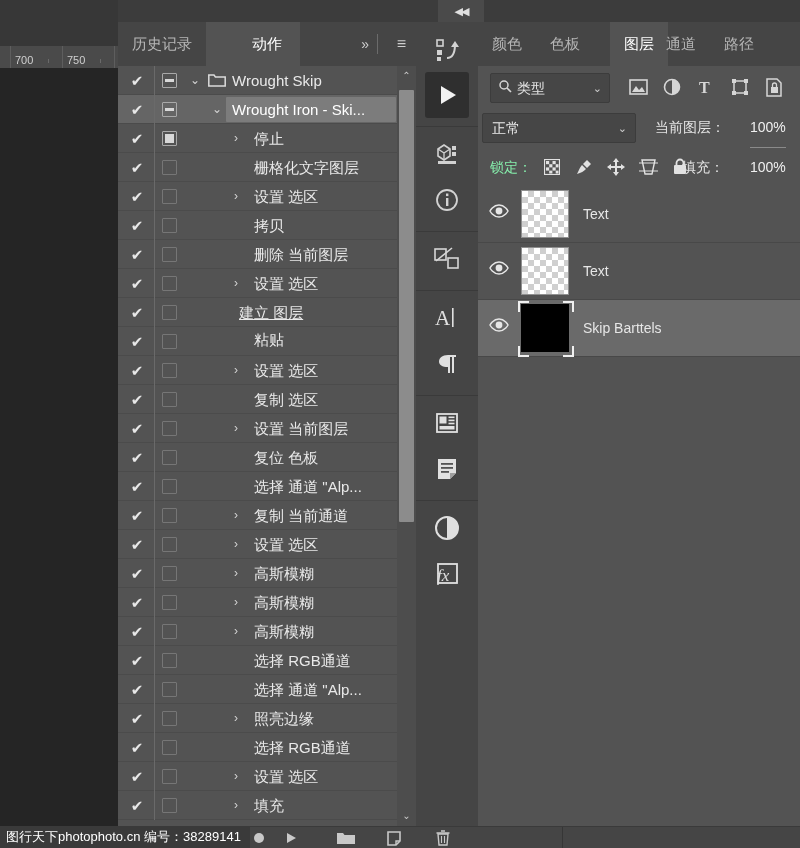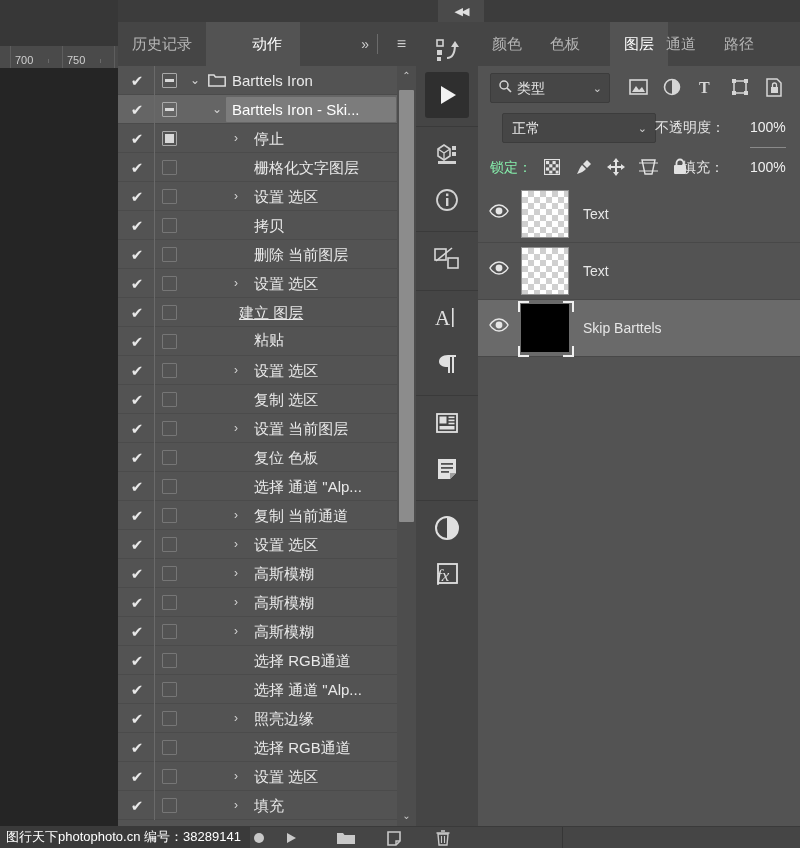--- a/index.html
+++ b/index.html
@@ -84,21 +84,21 @@
   .lfilter{position:absolute;left:0;top:44px;width:322px;height:42px;background:#535353;}
   .fbox{position:absolute;left:12px;top:7px;width:118px;height:28px;background:#464646;
         border:1px solid #3c3c3c;border-radius:2px;}
   .fbox .mag{position:absolute;left:7px;top:5px;color:#cfcfcf;font-size:13px;}
   .fbox .ftxt{position:absolute;left:26px;top:0;height:28px;line-height:28px;font-size:14px;color:#e4e4e4;}
   .fbox .fchev{position:absolute;right:7px;top:0;height:28px;line-height:28px;font-size:11px;color:#cfcfcf;}
   .ficon{position:absolute;top:10px;width:24px;height:22px;display:flex;align-items:center;
          justify-content:center;color:#d6d6d6;}
 
   .lmode{position:absolute;left:0;top:86px;width:322px;height:40px;background:#535353;}
-  .mbox{position:absolute;left:24px;top:5px;width:152px;height:28px;background:#464646;
+  .mbox{position:absolute;left:4px;top:5px;width:152px;height:28px;background:#464646;
         border:1px solid #3c3c3c;border-radius:2px;}
   .mbox .mtxt{position:absolute;left:9px;top:0;height:28px;line-height:28px;font-size:14px;color:#eaeaea;}
   .mbox .mchev{position:absolute;right:8px;top:0;height:28px;line-height:28px;font-size:11px;color:#cfcfcf;}
   .opl{position:absolute;left:177px;top:0;height:38px;line-height:38px;font-size:14px;color:#e4e4e4;}
   .opv{position:absolute;left:272px;top:0;height:38px;line-height:38px;font-size:14px;color:#f0f0f0;
        border-bottom:1px solid #8a8a8a;padding-bottom:1px;}
 
   .llock{position:absolute;left:0;top:126px;width:322px;height:38px;background:#535353;}
   .llock .lk{position:absolute;left:12px;top:0;height:38px;line-height:38px;font-size:14px;color:#86efac;}
   .llock .li{position:absolute;top:9px;width:22px;height:20px;display:flex;align-items:center;
@@ -177,29 +177,29 @@
     </div>
     <div class="action-list" id="action-list">
         <div class="arow">
           <div class="check">✔</div>
           <div class="togcol"></div>
           <div class="toggle filled"></div>
           <div class="twisty" style="left: 72px;">⌄</div>
           <div class="folder" style="left: 90px;"><svg width="18" height="14" viewBox="0 0 18 14">
               <path d="M0.8 2 L6 2 L7.4 4 L17.2 4 L17.2 13 L0.8 13 Z" fill="none" stroke="#dcdcdc" stroke-width="1.5"></path>
             </svg></div>
-          <div class="label" style="left: 114px; width: 168px;">Barttels Iron</div>
+          <div class="label" style="left: 114px; width: 168px;">Wrought Skip</div>
         </div>
         <div class="arow sel">
           <div class="check">✔</div>
           <div class="togcol"></div>
           <div class="toggle filled"></div>
           <div class="twisty" style="left: 94px;">⌄</div>
           <div class="hl" style="left: 108px; width: 170px;"></div>
-          <div class="label" style="left: 114px; width: 168px;">Barttels Iron - Ski...</div>
+          <div class="label" style="left: 114px; width: 168px;">Wrought Iron - Ski...</div>
         </div>
         <div class="arow">
           <div class="check">✔</div>
           <div class="togcol"></div>
           <div class="toggle filled2"></div>
           <div class="twisty" style="left: 116px;">›</div>
           <div class="label" style="left: 136px; width: 146px;">停止</div>
         </div>
         <div class="arow">
           <div class="check">✔</div>
@@ -514,21 +514,21 @@
           <path d="M7.5 9 V7 a2 2 0 0 1 4 0 V9" fill="none" stroke="#d6d6d6" stroke-width="1.3"></path>
         </svg>
       </div>
     </div>
 
     <div class="lmode">
       <div class="mbox">
         <span class="mtxt">正常</span>
         <span class="mchev">⌄</span>
       </div>
-      <div class="opl">不透明度：</div>
+      <div class="opl">当前图层：</div>
       <div class="opv">100%</div>
     </div>
 
     <div class="llock">
       <div class="lk">锁定：</div>
       <div class="li" style="left:63px">
         <svg width="16" height="16" viewBox="0 0 16 16">
           <rect x="0.5" y="0.5" width="15" height="15" fill="none" stroke="#e2e2e2" stroke-width="1.2"></rect>
           <rect x="2" y="2" width="3.2" height="3.2" fill="#e2e2e2"></rect>
             <rect x="8.5" y="2" width="3.2" height="3.2" fill="#e2e2e2"></rect>

